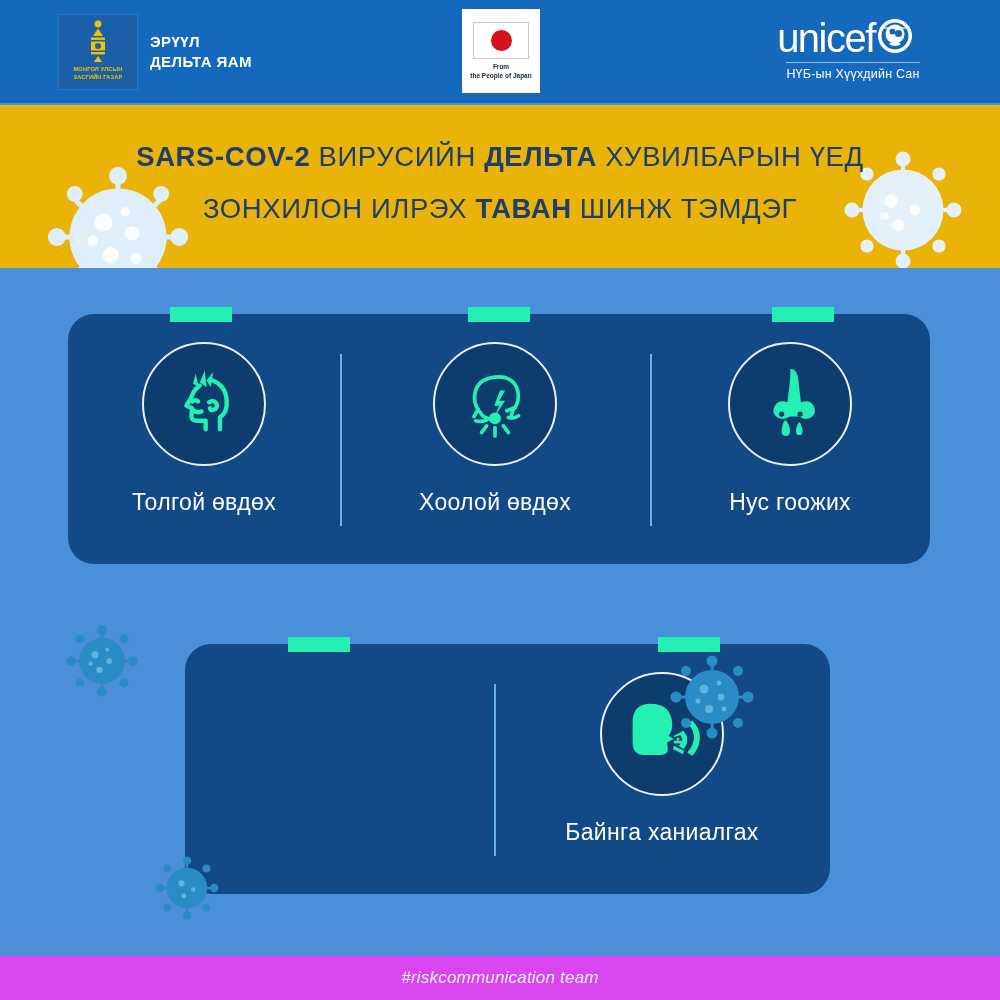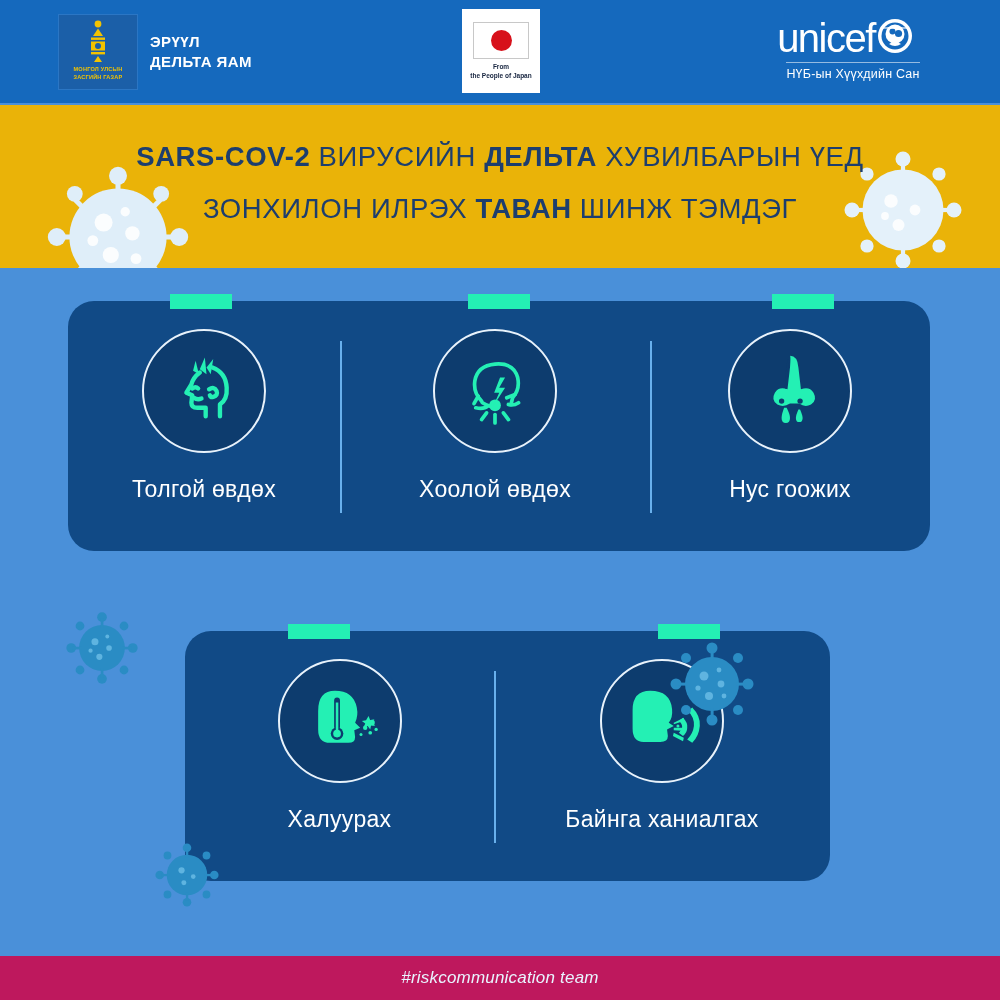--- a/index.html
+++ b/index.html
@@ -177,21 +177,21 @@
   .title-text .b {
     font-weight: bold;
   }
   .title-line {
     white-space: nowrap;
   }
 
   
   .main {
     position: absolute;
-    left: 0; top: 256px;
+    left: 0; top: 269px;
     width: 804px;
     height: 688px;
     z-index: 2;
   }
 
   .card {
     position: absolute;
     background: #114a86;
     border-radius: 26px;
   }
@@ -255,21 +255,21 @@
     position: absolute;
     z-index: 1;
   }
 
   
   .footer {
     position: absolute;
     left: 0; bottom: 0;
     width: 1000px;
     height: 44px;
-    background: #be185d;
+    background: #d946ef;
     display: flex;
     align-items: center;
     justify-content: center;
     z-index: 5;
   }
   .footer-text {
     color: #e9f4ff;
     font-style: italic;
     font-size: 17px;
     letter-spacing: 0.2px;
@@ -539,42 +539,20 @@
       </div>
       <div class="cell-label">Нус гоожих</div>
     </div>
 
     <div class="card card-row2"></div>
     <div class="tab" style="left:288px; top:368px;"></div>
     <div class="tab" style="left:658px; top:368px;"></div>
 
     <div class="divider" style="left:494px; top:415px;"></div>
 
-    <div class="cell" style="left:185px; top:375px; width:309px;">
-      <div class="icon-circle">
-        <svg width="84" height="84" viewBox="0 0 100 100">
-          <path d="M44 14 q22 0 26 20 q2 10 -2 18 l6 6 l-7 3 l1 8 q0 7 -8 7 l-22 0 q-14 0 -14 -16 l0 -22 q0 -24 20 -24 Z" fill="#24f0b4"></path>
-          <g fill="#24f0b4">
-            <circle cx="80" cy="58" r="2.6"></circle>
-              <circle cx="88" cy="52" r="3.4"></circle>
-            <circle cx="86" cy="64" r="2.2"></circle>
-              <circle cx="75" cy="66" r="1.8"></circle>
-            <circle cx="93" cy="60" r="2"></circle>
-            <path d="M84 44 l2 5 l5 -1 l-3 4 l4 4 l-5 -1 l-1 5 l-3 -4 l-5 2 l2 -5 l-4 -3 l5 -1 Z"></path>
-          </g>
-          <g>
-            <rect x="43" y="22" width="7" height="38" rx="3.5" fill="#0d3c6e"></rect>
-            <circle cx="46.5" cy="65" r="7.5" fill="#0d3c6e"></circle>
-            <rect x="45" y="28" width="3" height="34" fill="#24f0b4"></rect>
-            <circle cx="46.5" cy="65" r="4.6" fill="#24f0b4"></circle>
-          </g>
-        </svg>
-      </div>
-      <div class="cell-label">Халуурах</div>
-    </div>
 
     <div class="cell" style="left:494px; top:375px; width:336px;">
       <div class="icon-circle">
         <svg width="84" height="84" viewBox="0 0 100 100">
           <path d="M36 14 q24 0 26 22 q1 10 -4 16 l6 4 l-8 4 l1 8 q0 7 -9 7 l-20 0 q-13 0 -13 -16 l0 -22 q0 -23 21 -23 Z" fill="#24f0b4"></path>
           <g fill="#24f0b4">
             <path d="M86 34 q10 10 9 22 q-1 12 -9 20 l-6 -4 q7 -7 8 -16 q1 -10 -7 -18 Z"></path>
             <path d="M75 46 q6 6 5 12 q0 6 -5 10 l-5 -4 q4 -4 4 -7 q0 -4 -4 -7 Z"></path>
           </g>
           <g fill="#24f0b4">

